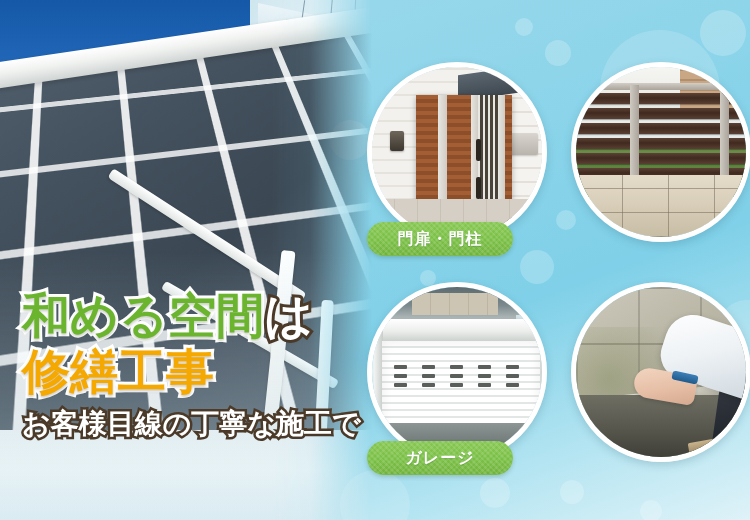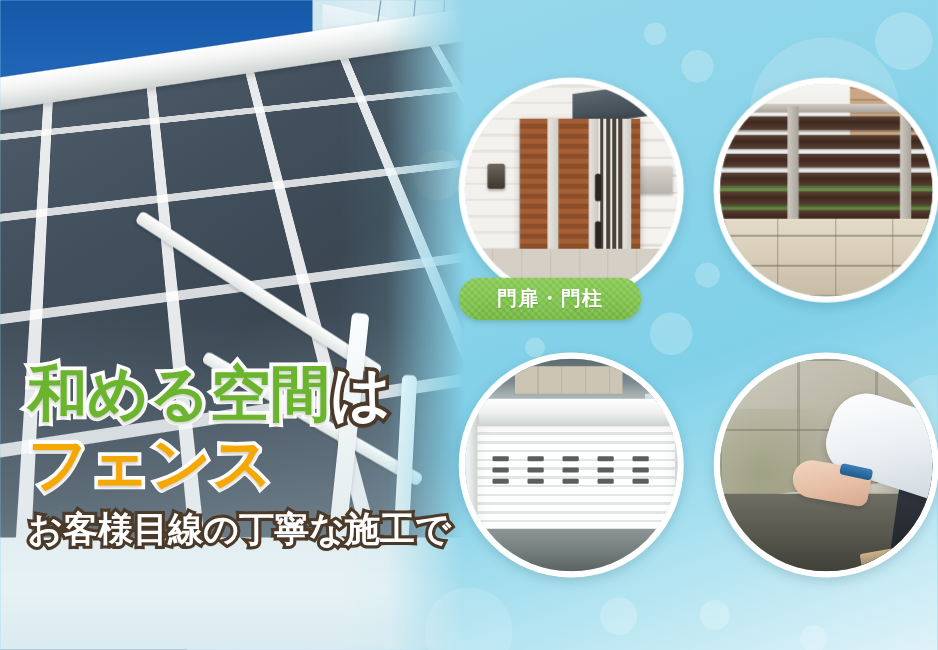--- a/index.html
+++ b/index.html
@@ -399,20 +399,23 @@
       <div class="rep-sleeve"></div>
       <div class="rep-hand"></div>
       <div class="rep-pen"></div>
       <div class="rep-board"></div>
     </div>
   </div>
 
   <div class="badge" id="badge-gate">
     <span>門扉・門柱</span>
   </div>
+  <div class="badge" id="badge-garage">
+    <span>ガレージ</span>
+  </div>
 
   <div class="headline">
     <p class="line1"><span class="t-green">和める空間</span><span class="t-white">は</span></p>
-    <p class="line2"><span class="t-orange">フェンス</span></p>
+    <p class="line2"><span class="t-orange">修繕工事</span></p>
     <p class="line3"><span class="t-sub-white">お客様目線の丁寧な施工で</span></p>
   </div>
 
 </div>
 
 </body></html>

